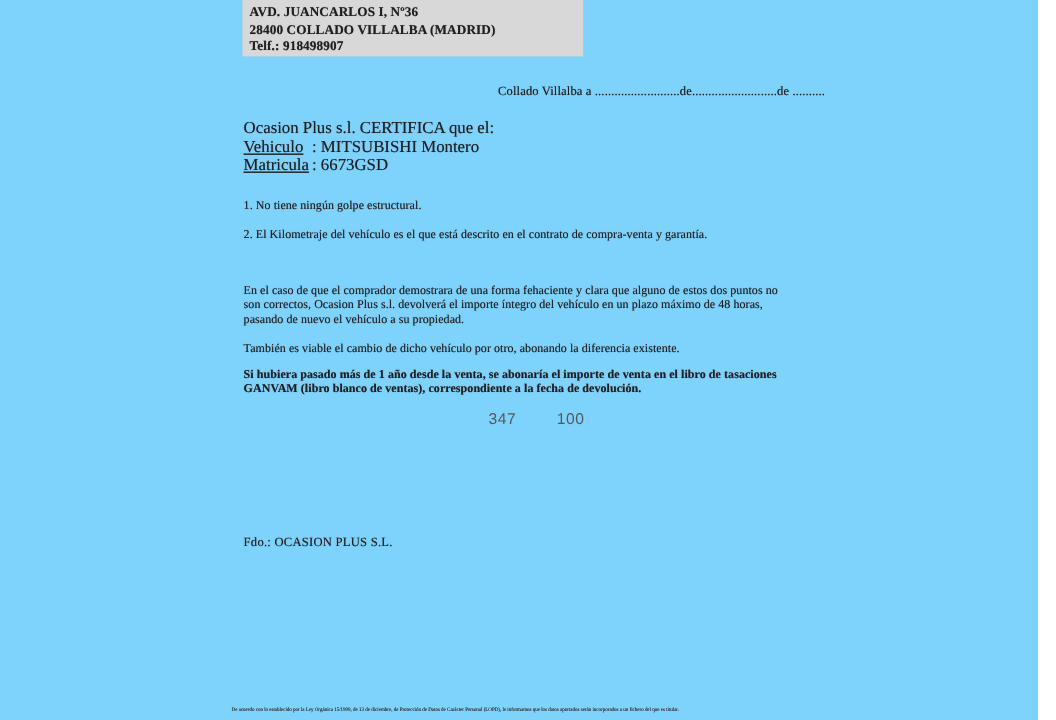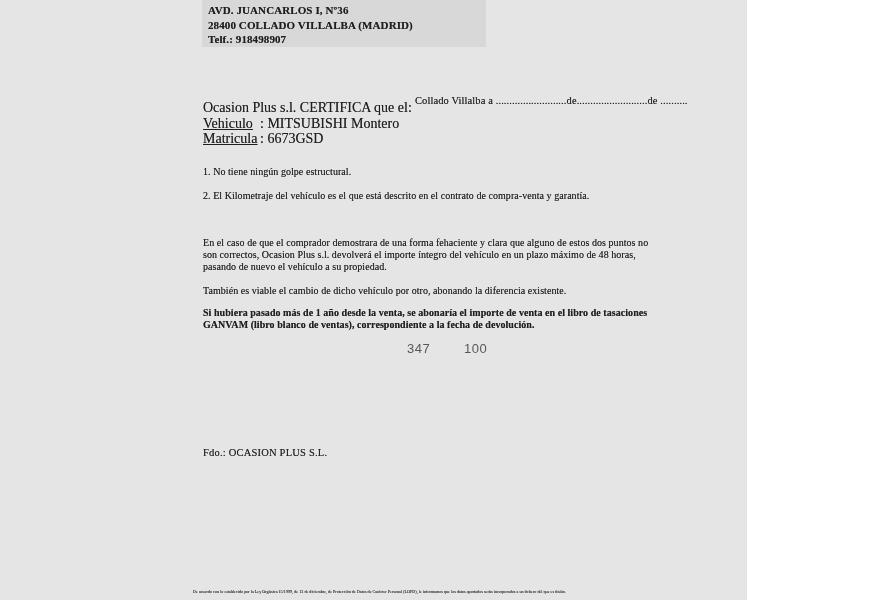--- a/index.html
+++ b/index.html
@@ -5,25 +5,24 @@
   html, body {
     margin: 0;
     padding: 0;
     width: 880px;
     height: 600px;
     background: #ffffff;
     overflow: hidden;
   }
   #canvas {
     position: relative;
-    width: 704px;
+    width: 865px;
     height: 600px;
-    background: #e5e5e5;
+    background: #7dd3fc;
     font-family: "Liberation Serif", "DejaVu Serif", serif;
-    padding-left: 43px;
   }
   
   #doc {
     position: absolute;
     inset: 0;
     color: #1f1f1f;
     filter: blur(0.25px);
     text-shadow: 0 0 0.6px rgba(70,70,70,0.75);
   }
   .abs { position: absolute; }
@@ -36,21 +35,20 @@
     font-weight: bold;
     font-size: 11px;
     line-height: 14.5px;
     letter-spacing: 0.1px;
   }
 
   .date-line {
     left: 415px; top: 71px;
     font-size: 10.5px;
     letter-spacing: 0.1px;
-    margin-top: 24px;
   }
 
   .cert-block {
     left: 203px; top: 100px;
     font-size: 14px;
     line-height: 15.5px;
   }
   .cert-row { display: flex; }
   .cert-label-cell { width: 57px; }
   .u { text-decoration: underline; }

